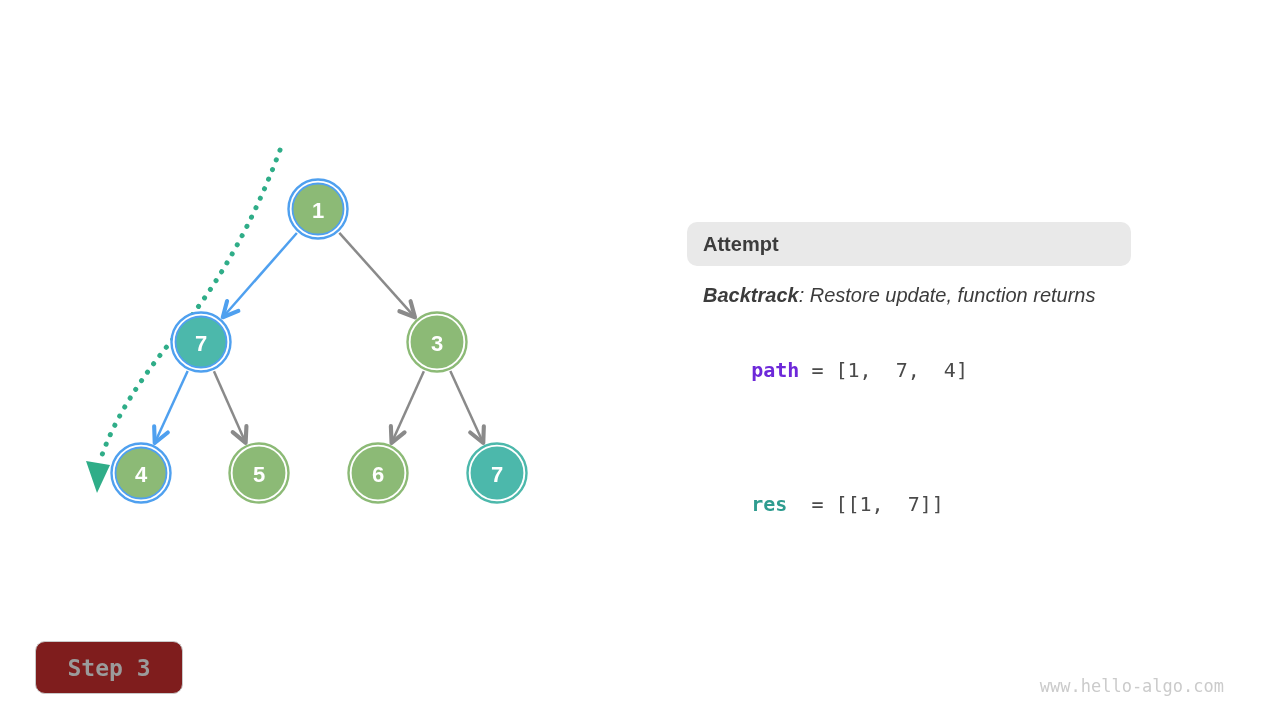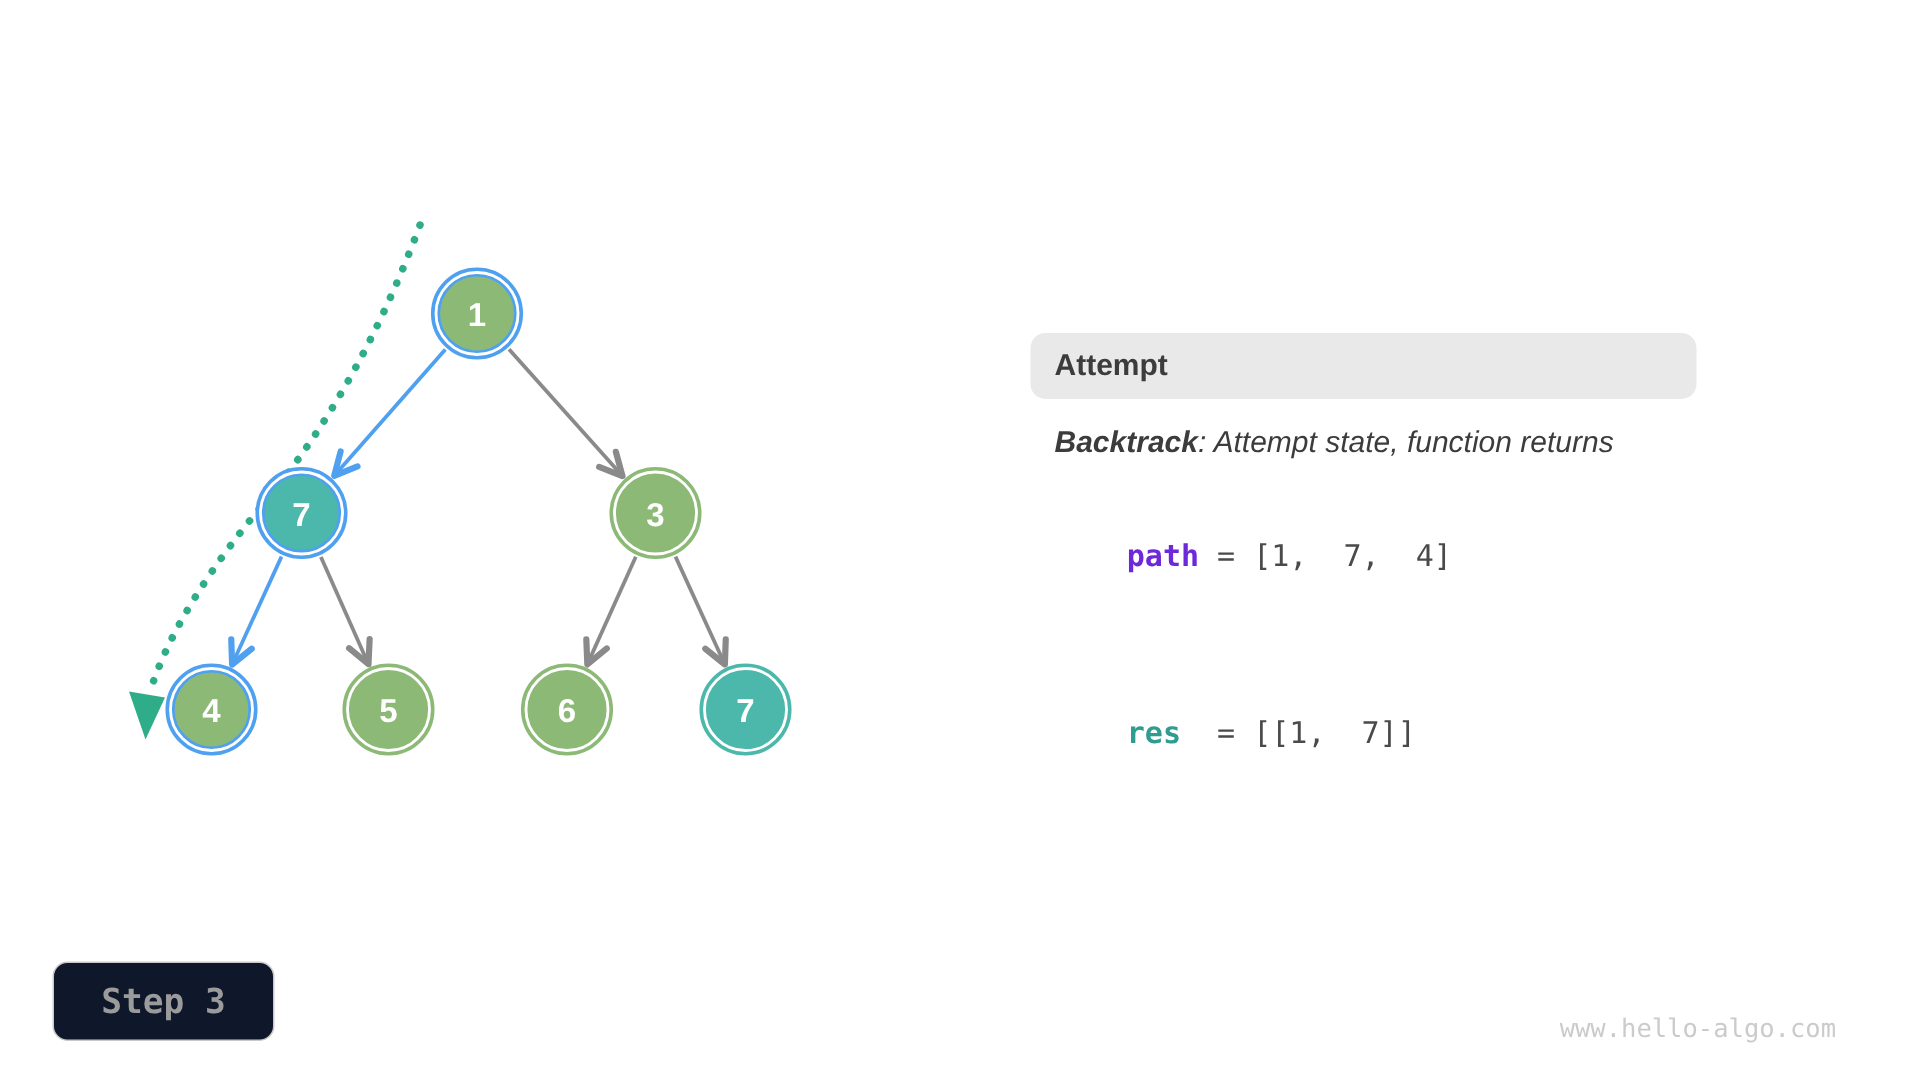--- a/index.html
+++ b/index.html
@@ -53,30 +53,30 @@
   .bold-label { font-weight: 700; }
   .code-line {
     position: absolute;
     left: 703px;
     font-family: "DejaVu Sans Mono", monospace;
     font-size: 20px;
     color: #4A4A4A;
     white-space: pre;
   }
   .path-line { top: 334px; }
-  .res-line  { top: 452px; }
+  .res-line  { top: 468px; }
   .code-kw { font-weight: 700; }
   .step-button {
     position: absolute;
     left: 35px;
     top: 641px;
     width: 148px;
     height: 53px;
     box-sizing: border-box;
-    background: #0f172a;
+    background: #7f1d1d;
     border: 1.5px solid #C9C9C9;
     border-radius: 10px;
     display: flex;
     align-items: center;
     justify-content: center;
     font-family: "DejaVu Sans Mono", monospace;
     font-size: 23px;
     font-weight: 700;
     color: #9B9B9B;
   }
@@ -154,21 +154,21 @@
         <circle cx="497" cy="473" r="25.5" fill="#4CB8AB" stroke="#4CB8AB" stroke-width="1.8"></circle>
         <text x="497" y="474" class="node-label">7</text>
       </g>
     </svg>
 
   <div class="attempt-box" style="background: rgb(233, 233, 233);">
     <span class="bold-label">Attempt</span>
   </div>
 
   <div class="backtrack-line">
-    <span class="bold-label">Backtrack</span><span>: Attempt state, function returns</span>
+    <span class="bold-label">Backtrack</span><span>: Restore update, function returns</span>
   </div>
 
   <div class="code-line path-line">
     <span class="code-kw" id="path-kw" style="color: #6d28d9;">path</span><span> = [1,  7,  4]</span>
   </div>
 
   <div class="code-line res-line">
     <span class="code-kw" id="res-kw" style="color: rgb(46, 156, 143);">res</span><span>  = [[1,  7]]</span>
   </div>
 

